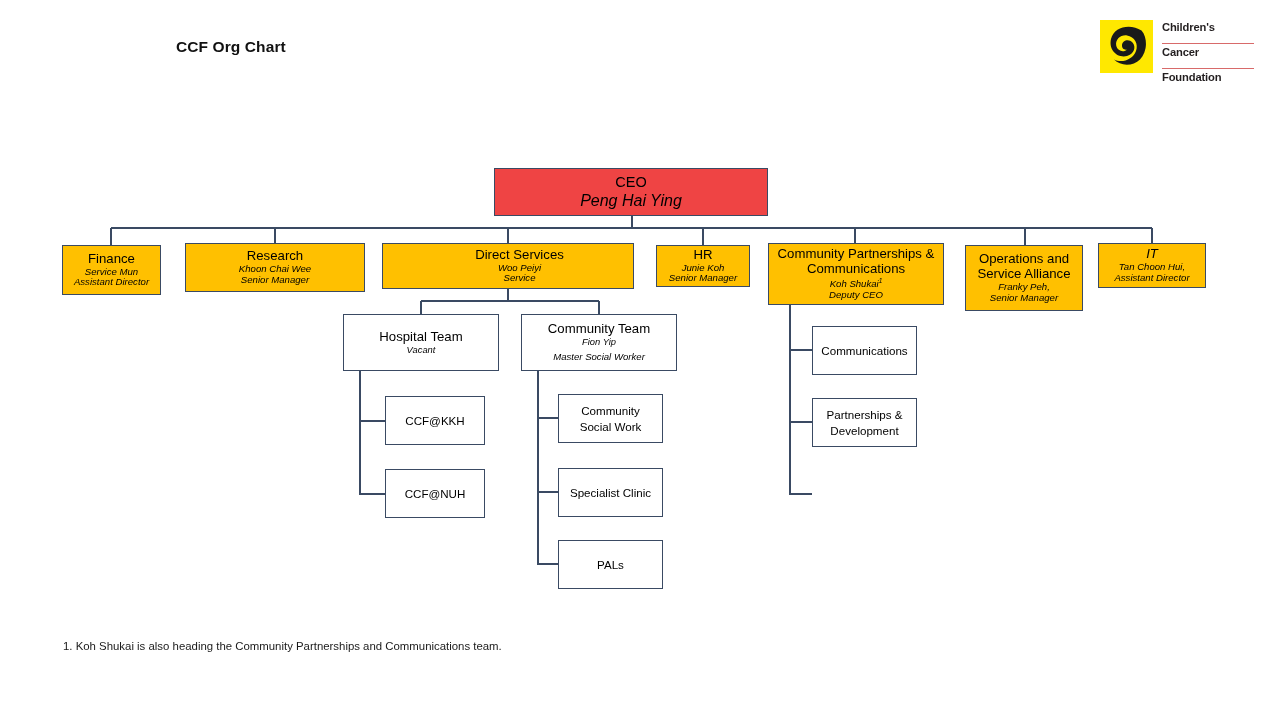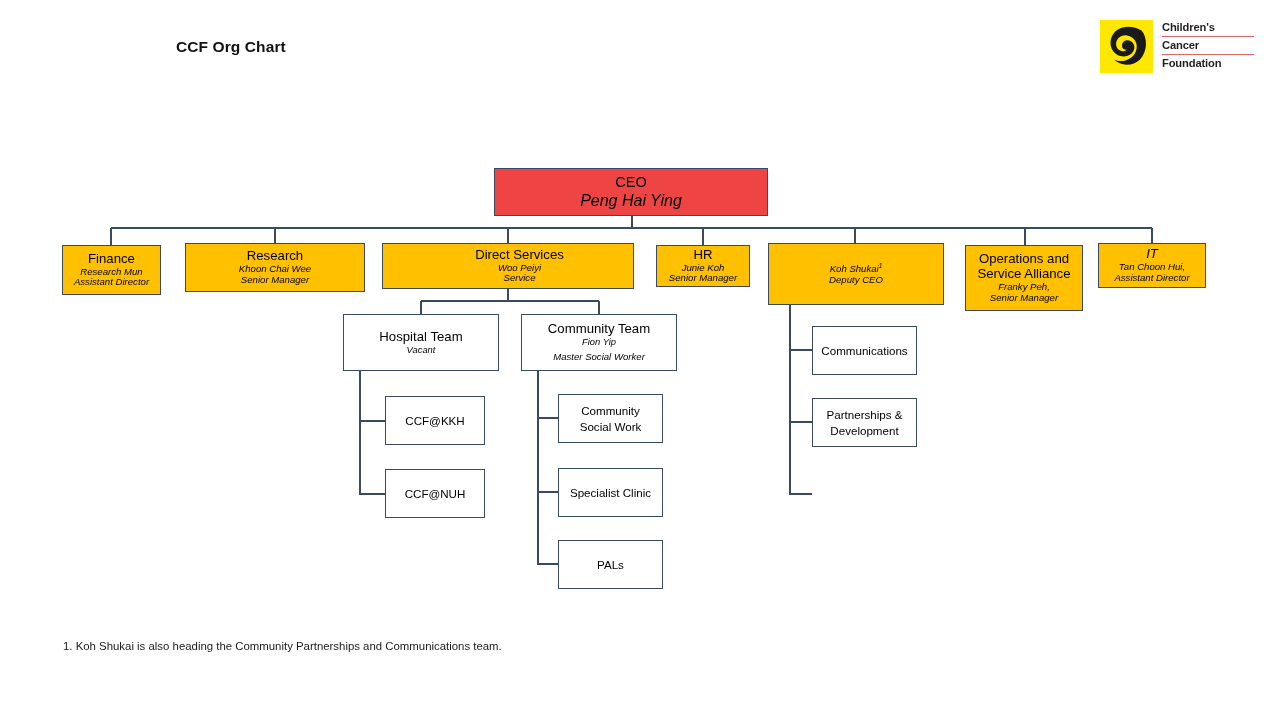--- a/index.html
+++ b/index.html
@@ -52,21 +52,21 @@
     top: 1px;
     width: 92px;
   }
   .brand-line {
     font-size: 11.2px;
     font-weight: bold;
     line-height: 13.4px;
     color: #231f20;
     letter-spacing: -0.15px;
     border-bottom: 1px solid #d86a6a;
-    padding-bottom: 2px;
+    padding-bottom: 9px;
     margin-bottom: 1.5px;
     white-space: nowrap;
   }
   .brand-line:last-child { border-bottom: none; }
 
   
   #chart-canvas {
     position: absolute;
     left: 0;
     top: 0;
@@ -188,21 +188,21 @@
     </g>
   </svg>
 
   <div class="node ceo" style="left:494px; top:168px; width:274px; height:48px;">
     <div class="n-title">CEO</div>
     <div class="n-person">Peng Hai Ying</div>
   </div>
 
   <div class="node dept" style="left:62px; top:245px; width:99px; height:50px;">
     <div class="n-title">Finance</div>
-    <div class="n-person">Research Mun</div>
+    <div class="n-person">Service Mun</div>
     <div class="n-role">Assistant Director</div>
   </div>
 
   <div class="node dept" style="left:185px; top:243px; width:180px; height:49px;">
     <div class="n-title">Research</div>
     <div class="n-person">Khoon Chai Wee</div>
     <div class="n-role">Senior Manager</div>
   </div>
 
   <div class="node dept" style="left:382px; top:243px; width:252px; height:46px;padding-left:23px;">
@@ -211,20 +211,21 @@
     <div class="n-role">Service</div>
   </div>
 
   <div class="node dept" style="left:656px; top:245px; width:94px; height:42px;">
     <div class="n-title">HR</div>
     <div class="n-person">Junie Koh</div>
     <div class="n-role">Senior Manager</div>
   </div>
 
   <div class="node dept" style="left:768px; top:243px; width:176px; height:62px;">
+    <div class="n-title">Community Partnerships &amp; Communications</div>
     <div class="n-person"><span>Koh Shukai</span><span class="sup">1</span></div>
     <div class="n-role">Deputy CEO</div>
   </div>
 
   <div class="node dept" style="left:965px; top:245px; width:118px; height:66px;">
     <div class="n-title">Operations and Service Alliance</div>
     <div class="n-person">Franky Peh,</div>
     <div class="n-role">Senior Manager</div>
   </div>
 

